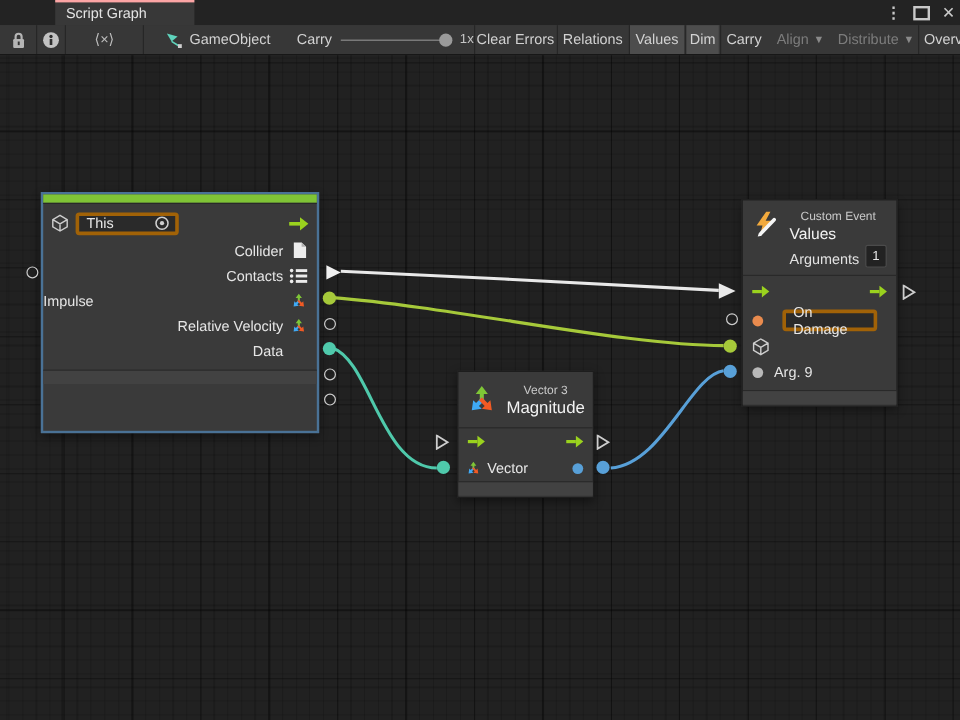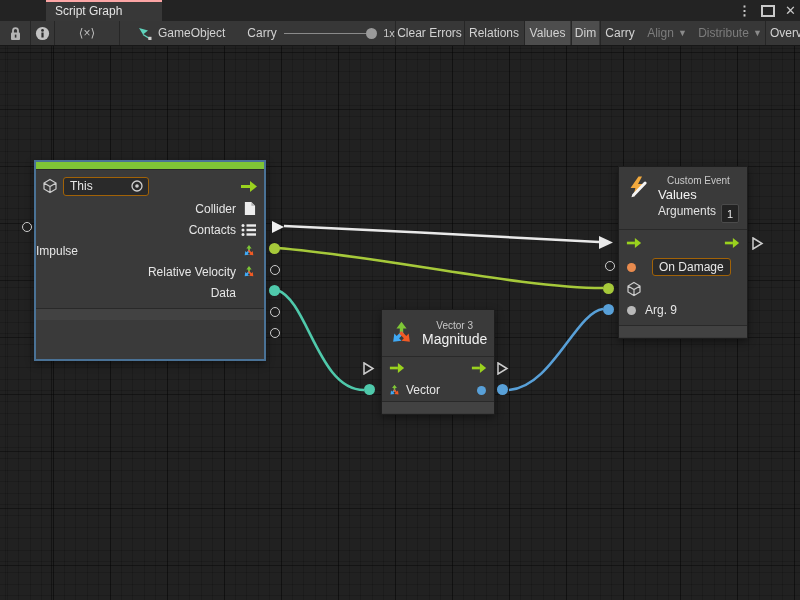--- a/index.html
+++ b/index.html
@@ -38,21 +38,21 @@
         box-shadow:0 3px 8px rgba(0,0,0,.45);box-sizing:border-box;}
   .node.selected{border:2px solid #4a7296;}
   .nheader{display:flex;align-items:center;padding:4px 8px;box-sizing:border-box;}
   .ntitle{font-size:13px;color:#f2f2f2;line-height:15px;}
   .nsub{font-size:10px;color:#bdbdbd;line-height:12px;}
   .ncat{font-size:10px;color:#c9c9c9;line-height:13px;text-align:center;}
   .divider{height:1px;background:#292929;}
   .nfooter{height:11px;background:#424242;}
   .greenbar{height:7px;}
   .row{display:flex;align-items:center;box-sizing:border-box;font-size:12px;color:#e6e6e6;}
-  .field{background:#2a2a2a;border:1px solid #a16207;border-radius:3px;height:19px;
+  .field{background:#2a2a2a;border:3px solid #a16207;border-radius:3px;height:19px;
          display:flex;align-items:center;box-sizing:border-box;font-size:12px;color:#e8e8e8;}
   .argbox{background:#222222;border:1px solid #4b4b4b;border-radius:2px;width:16px;height:17px;
           display:flex;align-items:center;justify-content:center;font-size:11px;color:#e8e8e8;}
   
   .port{position:absolute;z-index:3;}
   .dot{width:11px;height:11px;border-radius:50%;}
   .hollow{width:8px;height:8px;border:1.6px solid #cdcdcd;border-radius:50%;background:transparent;}
   .dot.green{background:#a6c93a;}
   .dot.teal{background:#4fc9ab;}
   .dot.blue{background:#58a0d8;}
@@ -274,21 +274,21 @@
     <div class="node" style="left:618px;top:120px;width:130px;height:173px">
       <div class="nheader" style="height:62px;align-items:flex-start;padding:7px 8px 0 8px">
         <svg width="26" height="26" viewBox="0 0 26 26">
           <polygon points="13,1 4,14 9.5,14 7,24 18.5,9.5 12.5,9.5 17,1" fill="#f2a93c"></polygon>
           <line x1="8" y1="21.5" x2="20.5" y2="8.5" stroke="#f5f5f5" stroke-width="3.4" stroke-linecap="round"></line>
           <polygon points="5,24.5 9,23.6 6.2,20.8" fill="#f5f5f5"></polygon>
         </svg>
         <div style="margin-left:8px">
           <div class="ncat">Custom Event</div>
           <div class="ntitle">Values</div>
-          <div style="display:flex;align-items:flex-start;margin-top:2px">
+          <div style="display:flex;align-items:flex-end;margin-top:2px">
             <span style="font-size:12px;color:#e2e2e2">Arguments</span>
             <span class="argbox" style="margin-left:5px">1</span>
           </div>
         </div>
       </div>
       <div class="divider"></div>
       <div class="row" style="height:26px;padding:0 7px;justify-content:space-between">
         <svg width="16" height="12" viewBox="0 0 18 13">
           <rect x="1" y="5" width="9" height="3" fill="#9ad21e"></rect>
             <polygon points="10,1 17,6.5 10,12" fill="#9ad21e"></polygon>

